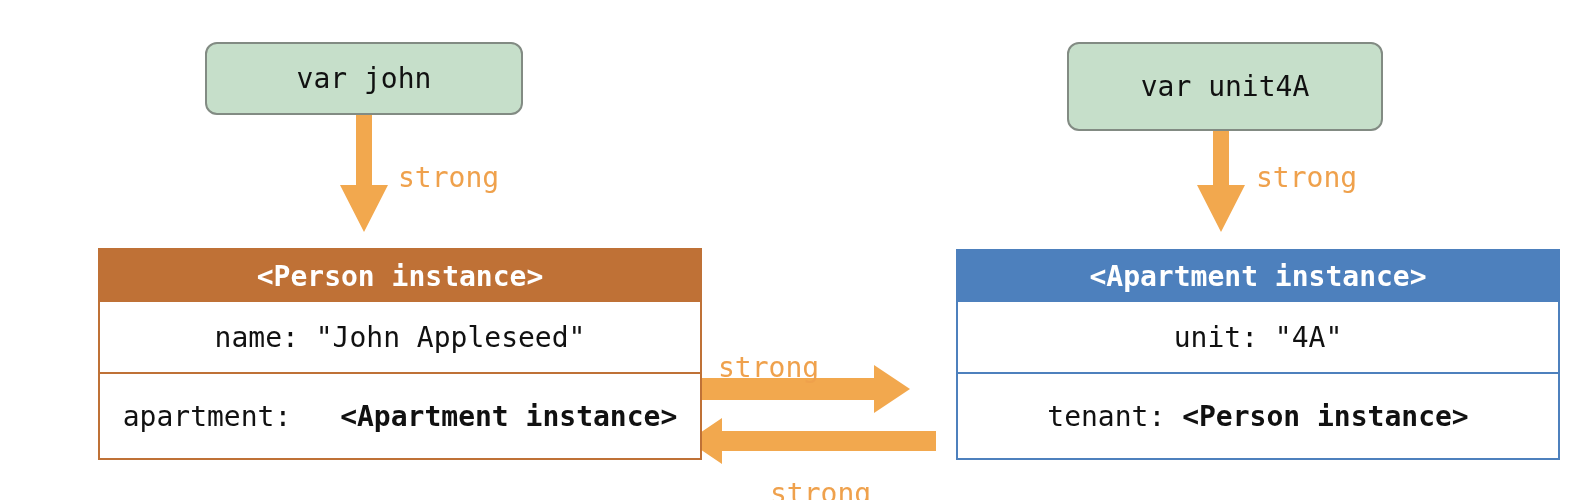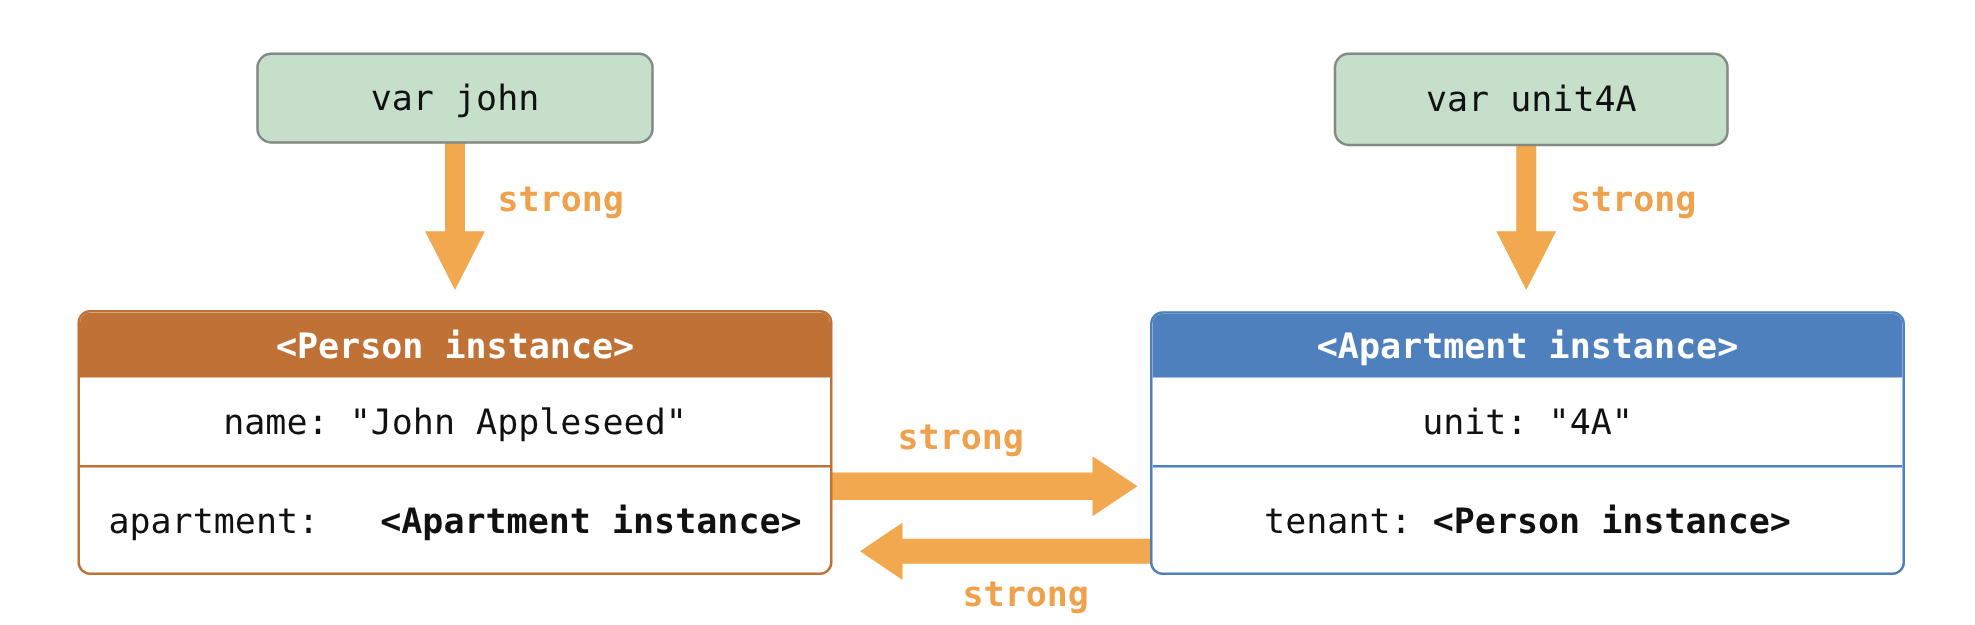--- a/index.html
+++ b/index.html
@@ -23,31 +23,32 @@
     border: 2px solid var(--variable_border, #828b83);
     border-radius: 12px;
     display: flex;
     align-items: center;
     justify-content: center;
     font-size: 28px;
     color: #111111;
     box-sizing: border-box;
   }
   .var-box.john  { left: 205px; top: 42px;  width: 318px; height: 73px; }
-  .var-box.unit  { left: 1067px; top: 42px; width: 316px; height: 75px; }
+  .var-box.unit  { left: 1067px; top: 42px; width: 316px; height: 89px; }
 
   
   .inst-box {
     position: absolute;
     background: #ffffff;
-    border-radius: 10px;
+    border-radius: 0;
     box-sizing: border-box;
     overflow: hidden;
     display: flex;
     flex-direction: column;
+    margin-left: 36px;
   }
   .inst-box.person {
     left: 62px; top: 248px; width: 604px; height: 212px;
     border: 2px solid var(--person, #bf7136);
   }
   .inst-box.apartment {
     left: 920px; top: 249px; width: 604px; height: 211px;
     border: 2px solid var(--apartment, #4d80bd);
   }
   .inst-header {
@@ -81,22 +82,23 @@
     position: absolute;
     color: var(--arrow, #f2a84e);
   }
   .arrow svg { display: block; }
 
   
   .strong-label {
     position: absolute;
     font-size: 28px;
     line-height: 28px;
-    font-weight: bold;
+    font-weight: normal;
     color: var(--strong_label, #efa14c);
+    margin-top: 18px;
   }
   .strong-label.john  { left: 398px;  top: 146px; }
   .strong-label.unit  { left: 1256px; top: 146px; }
   .strong-label.ptoa  { left: 718px;  top: 336px; }
   .strong-label.atop  { left: 770px;  top: 462px; }
 </style>
 </head>
 <body>
 
 <div class="canvas">

